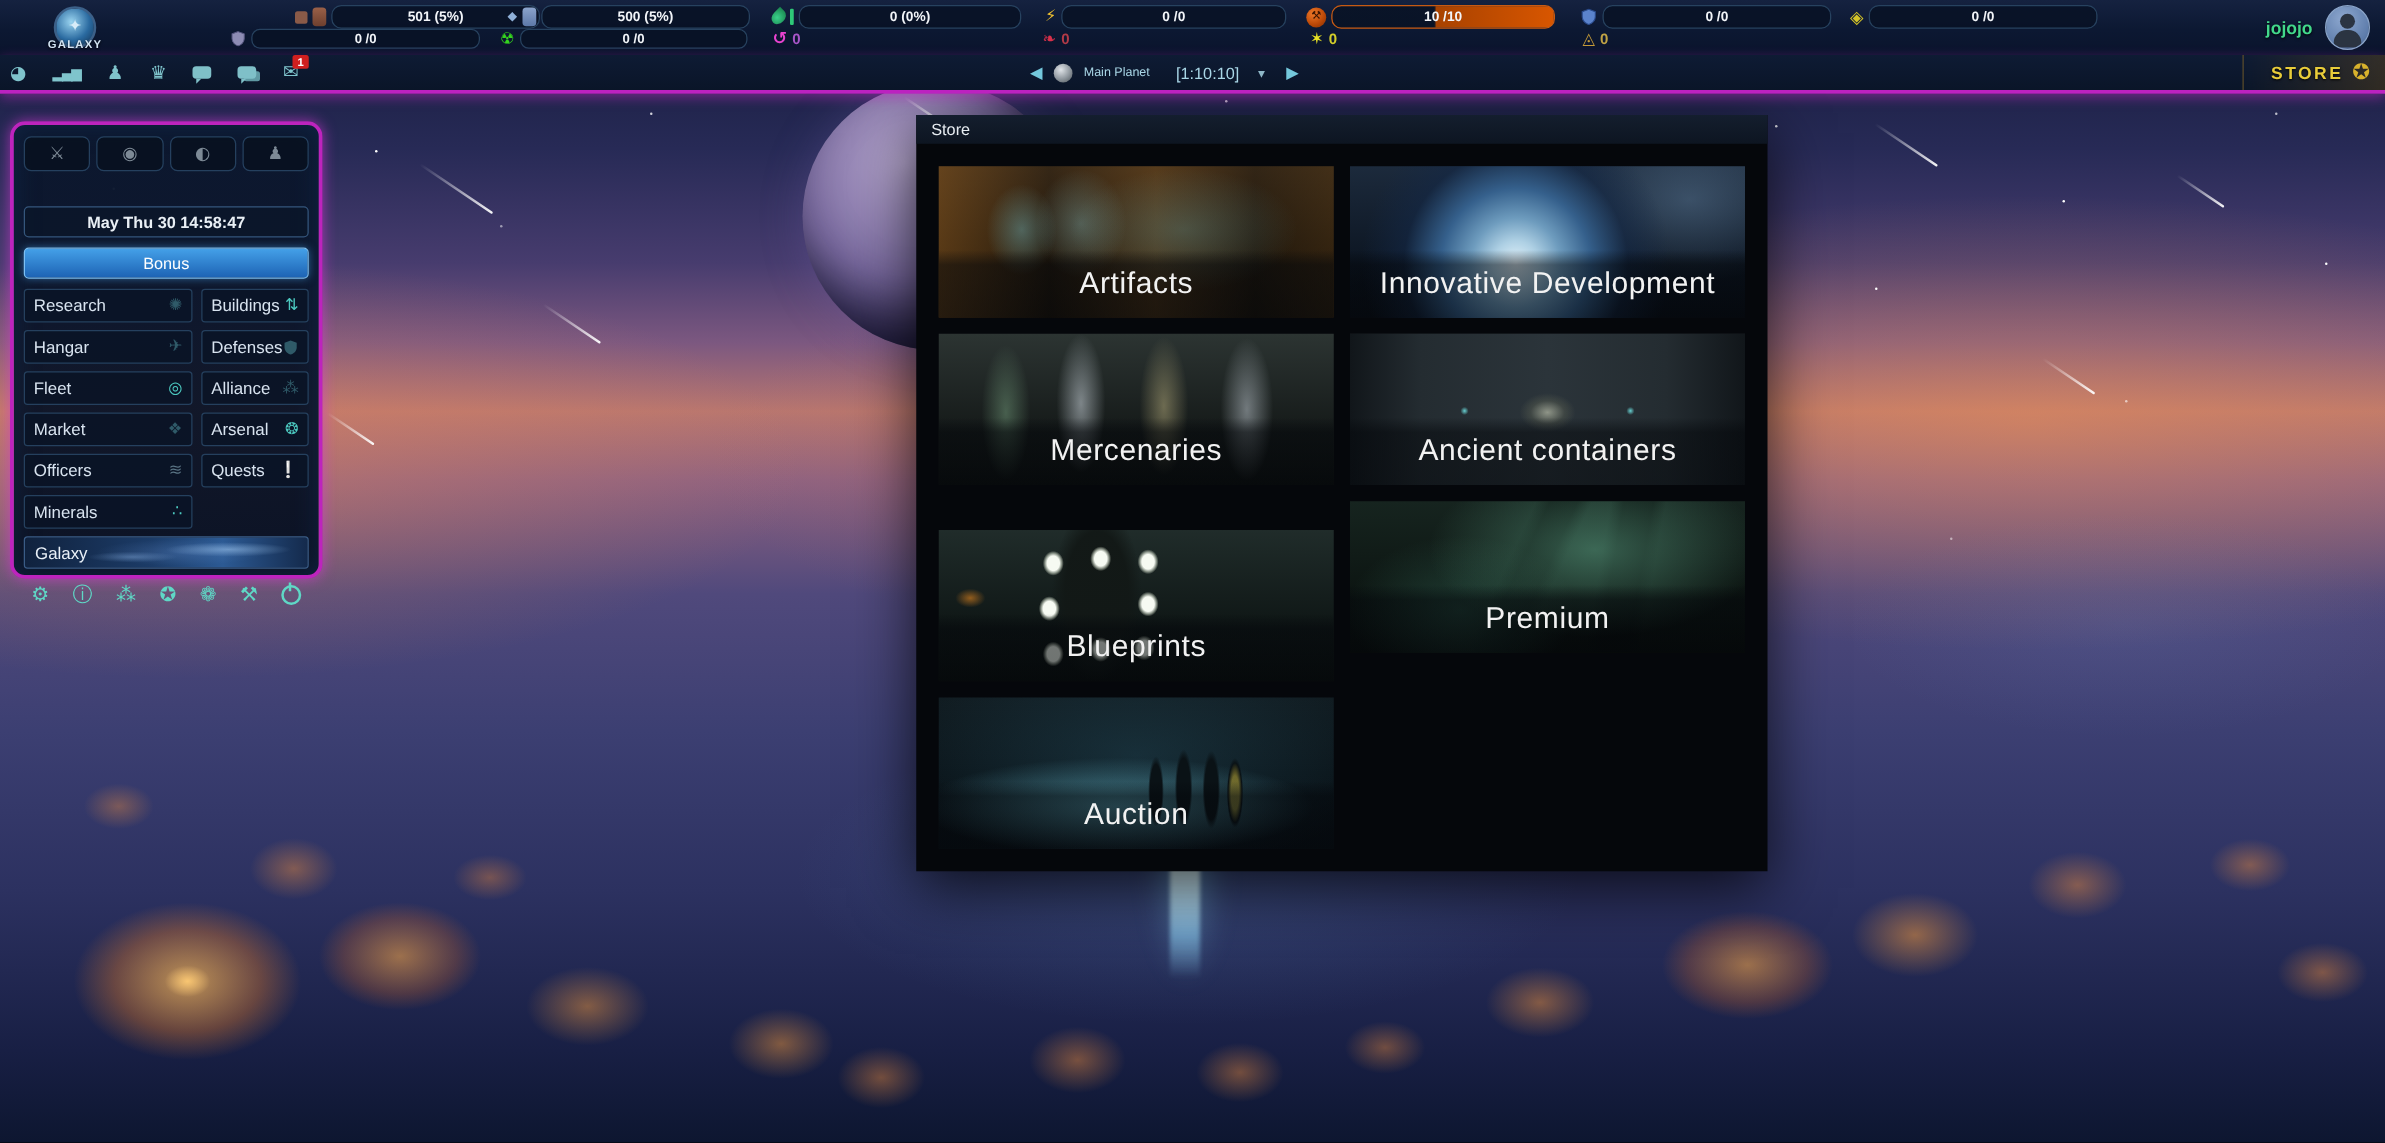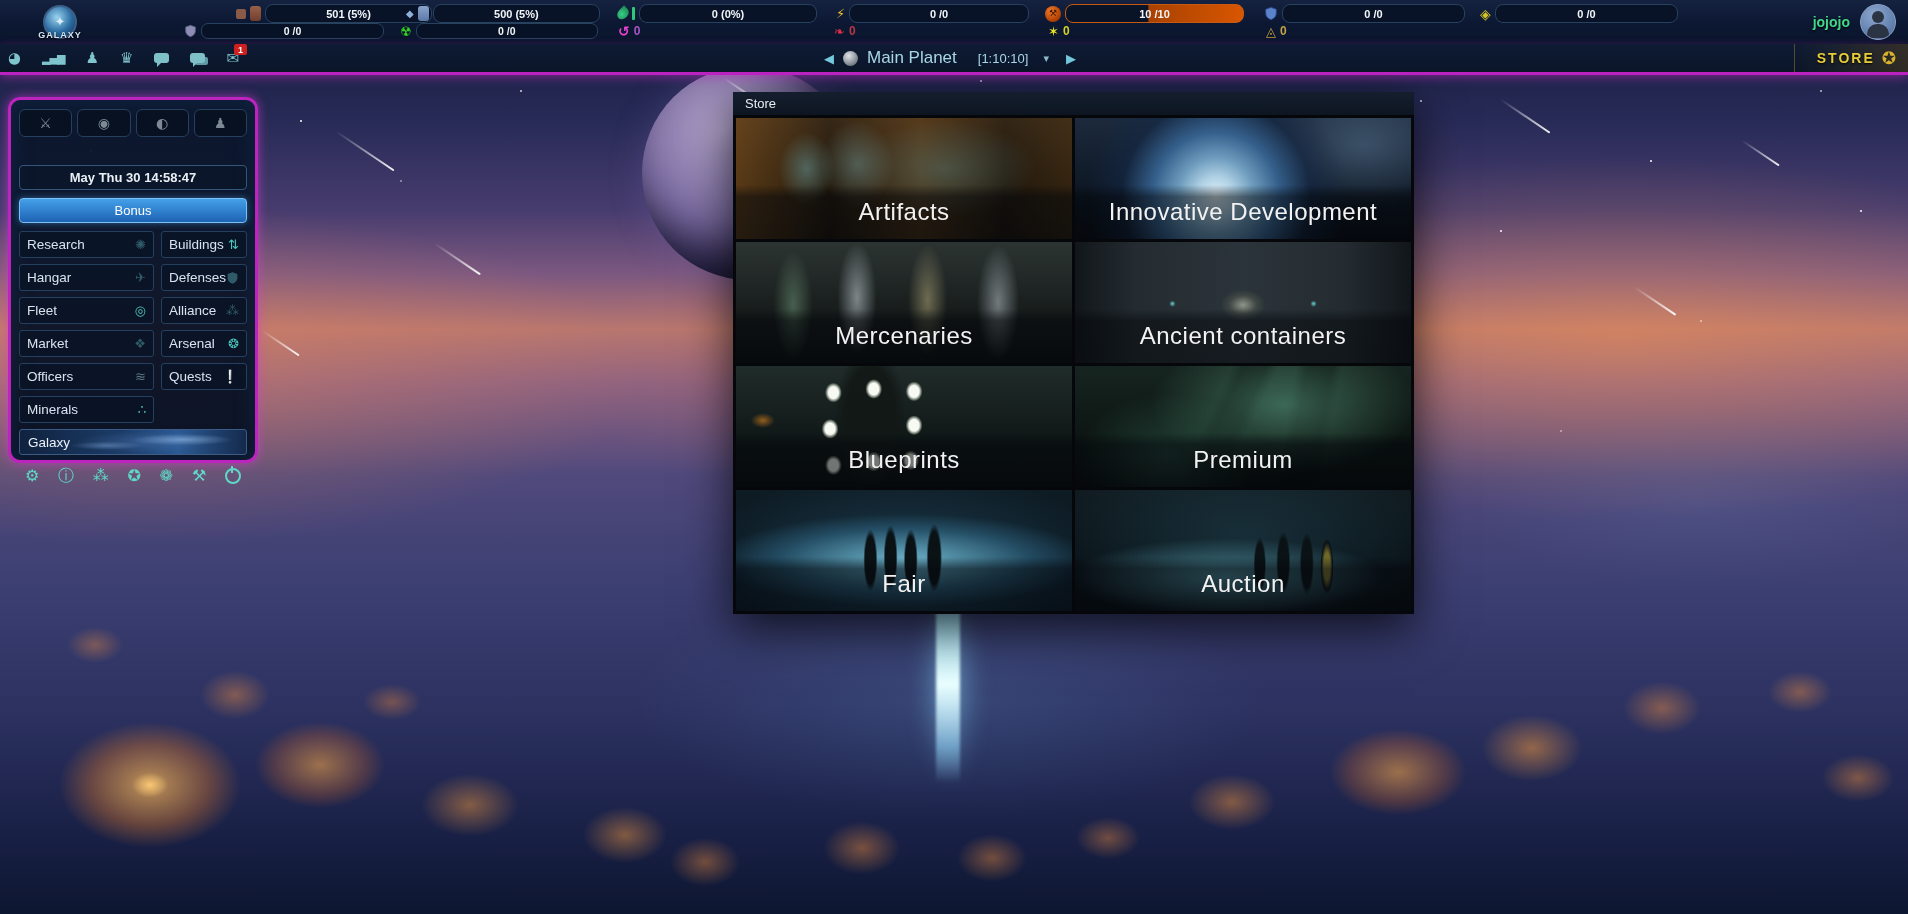--- a/index.html
+++ b/index.html
@@ -90,21 +90,21 @@
   .bubble{width:15px;height:10px;background:#7fc0c8;border-radius:3px;position:relative;}
   .bubble::after{content:"";position:absolute;left:3px;bottom:-4px;width:0;height:0;
     border-top:4px solid #7fc0c8;border-right:4px solid transparent;}
   .bubble.dbl{box-shadow:4px 3px 0 -1px rgba(100,160,170,.95);}
   .mail-wrap{position:relative;}
   .mail-badge{position:absolute;top:-5px;right:-8px;min-width:11px;height:11px;background:#d01f1f;color:#fff;
     font-size:9px;font-weight:bold;display:flex;align-items:center;justify-content:center;border-radius:2px;padding:0 1px;}
   .planet-nav{position:absolute;left:824px;top:0;height:28px;display:flex;align-items:center;gap:9px;}
   .nav-arrow{color:#74c8dc;font-size:13px;font-family:"DejaVu Sans",sans-serif;cursor:pointer;}
   .nav-planet{width:15px;height:15px;border-radius:50%;background:radial-gradient(circle at 38% 32%, #e0e4e8, #8d959c 55%, #4a5156);}
-  .nav-label{color:#a9d6e6;font-size:17px;}
+  .nav-label{color:#a9d6e6;font-size:10px;}
   .nav-coords{color:#a9d6e6;font-size:13px;margin-left:12px;}
   .nav-drop{color:#8fb8c8;font-size:11px;font-family:"DejaVu Sans",sans-serif;margin-left:6px;cursor:pointer;}
   .store-btn{position:absolute;right:0;top:0;height:28px;display:flex;align-items:center;gap:7px;padding:0 12px 0 22px;
     background:linear-gradient(90deg, rgba(70,50,20,0), rgba(95,70,28,.45));border-left:1px solid rgba(200,160,60,.25);cursor:pointer;}
   .store-label{color:#e8cc3a;font-weight:bold;font-size:14px;letter-spacing:2px;text-shadow:0 1px 2px #000;}
   .store-medal{color:#d8b22c;font-size:17px;font-family:"DejaVu Sans",sans-serif;line-height:1;}
 
   
   .side-panel{position:absolute;left:8px;top:97px;width:250px;height:366px;z-index:5;box-sizing:border-box;
     background:linear-gradient(180deg, rgba(11,23,45,.94), rgba(7,16,34,.96));
@@ -138,21 +138,21 @@
   .footer-row{display:flex;justify-content:space-between;align-items:center;margin-top:13px;padding:0 6px;}
   .ft-ico{color:#5fd8c6;font-size:16px;font-family:"DejaVu Sans",sans-serif;line-height:1;cursor:pointer;}
   .power-ico{width:12px;height:12px;border:2px solid #5fd8c6;border-radius:50%;position:relative;cursor:pointer;}
   .power-ico::after{content:"";position:absolute;left:4px;top:-4px;width:2px;height:7px;background:#5fd8c6;}
 
   
   .store-modal{position:absolute;left:733px;top:92px;width:681px;z-index:4;background:#05070b;
     box-shadow:0 14px 46px rgba(0,0,0,.75);}
   .modal-header{height:23px;background:linear-gradient(180deg,#141e2e,#0d1521);color:#e8edf2;font-size:13px;
     display:flex;align-items:center;padding:0 12px;}
-  .tile-grid{display:grid;grid-template-columns:1fr 1fr;gap:3px;padding:3px;}
+  .tile-grid{display:grid;grid-template-columns:1fr 1fr;gap:13px;padding:18px;}
   .tile{position:relative;height:121px;overflow:hidden;cursor:pointer;}
   .tile-caption{position:absolute;left:0;right:0;bottom:0;height:54px;display:flex;align-items:center;justify-content:center;
     color:#f2f2f2;font-size:24px;font-weight:400;letter-spacing:.5px;
     background:linear-gradient(180deg, rgba(4,7,11,0) 0%, rgba(4,7,11,.52) 22%, rgba(4,7,11,.55) 100%);}
   .t-artifacts{background:
     radial-gradient(40px 52px at 21% 42%, rgba(125,205,215,.38), transparent 70%),
     radial-gradient(52px 62px at 36% 38%, rgba(150,220,230,.3), transparent 70%),
     radial-gradient(130px 70px at 62% 42%, rgba(110,190,200,.26), transparent 70%),
     linear-gradient(90deg, rgba(150,95,32,.5) 0%, rgba(60,40,15,.3) 28%, rgba(130,85,32,.45) 55%, rgba(50,35,15,.35) 80%, rgba(90,60,22,.4) 100%),
     linear-gradient(180deg,#33271a,#17110a 62%,#0a0806);}
@@ -177,21 +177,21 @@
     radial-gradient(11px 13px at 29% 22%, #f6faf2 45%, rgba(230,240,220,.5) 62%, transparent 76%),
     radial-gradient(11px 13px at 41% 19%, #f6faf2 45%, rgba(230,240,220,.5) 62%, transparent 76%),
     radial-gradient(11px 13px at 53% 21%, #f6faf2 45%, rgba(230,240,220,.5) 62%, transparent 76%),
     radial-gradient(11px 13px at 28% 52%, #f6faf2 45%, rgba(230,240,220,.5) 62%, transparent 76%),
     radial-gradient(11px 13px at 53% 49%, #f6faf2 45%, rgba(230,240,220,.5) 62%, transparent 76%),
     radial-gradient(11px 13px at 29% 82%, #eef4ea 45%, rgba(230,240,220,.45) 62%, transparent 76%),
     radial-gradient(11px 13px at 41% 79%, #eef4ea 45%, rgba(230,240,220,.45) 62%, transparent 76%),
     radial-gradient(11px 13px at 52% 78%, #eef4ea 45%, rgba(230,240,220,.45) 62%, transparent 76%),
     radial-gradient(46px 90px at 40% 42%, rgba(18,24,22,.95) 55%, transparent 78%),
     radial-gradient(16px 10px at 8% 45%, rgba(200,120,30,.7), transparent 75%),
-    linear-gradient(180deg,#202c2a,#101817 60%,#090d0c);}
+    linear-gradient(180deg,#202c2a,#101817 60%,#090d0c); margin-top: 23px;}
   .t-premium{background:
     radial-gradient(190px 100px at 62% 32%, rgba(95,165,135,.55), transparent 70%),
     radial-gradient(130px 85px at 28% 72%, rgba(60,120,100,.4), transparent 70%),
     linear-gradient(115deg, transparent 40%, rgba(6,10,9,.85) 43% 49%, transparent 52%),
     linear-gradient(100deg, transparent 62%, rgba(6,10,9,.8) 65% 72%, transparent 75%),
     linear-gradient(180deg,#16241f,#0b1310 70%,#070b09);}
   .t-fair{background:
     radial-gradient(9px 40px at 40% 58%, #0a1216 60%, transparent 78%),
     radial-gradient(9px 42px at 46% 56%, #0a1216 60%, transparent 78%),
     radial-gradient(9px 40px at 52% 58%, #0a1216 60%, transparent 78%),
@@ -433,22 +433,19 @@
       </div>
       <div class="tile t-ancient">
         <div class="tile-caption">Ancient containers</div>
       </div>
       <div class="tile t-blueprints">
         <div class="tile-caption">Blueprints</div>
       </div>
       <div class="tile t-premium">
         <div class="tile-caption">Premium</div>
       </div>
-      <div class="tile t-fair">
-        <div class="tile-caption">Fair</div>
-      </div>
       <div class="tile t-auction">
         <div class="tile-caption">Auction</div>
       </div>
     </div>
   </section>
 
 </div>
 
 </body></html>

